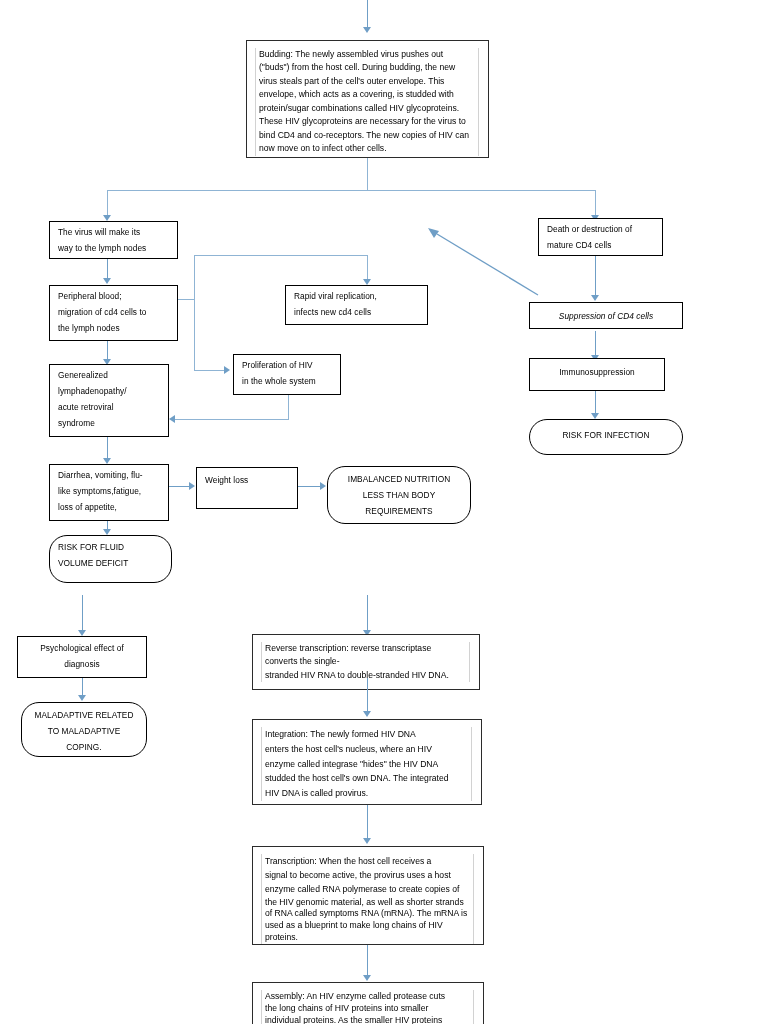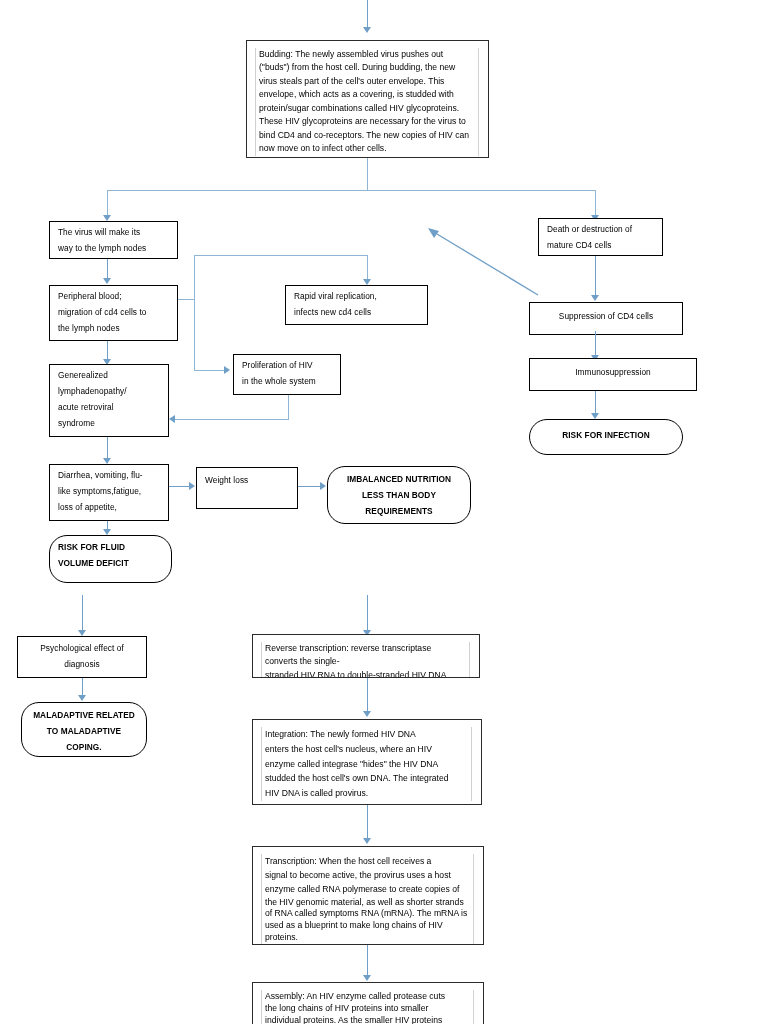--- a/index.html
+++ b/index.html
@@ -35,21 +35,21 @@
     line-height: 1.57;
     letter-spacing: 0;
     padding: 7px 9px 5px 8px;
   }
   .box.narrative .inner {
     border-left: 1px solid #d2d2d2;
     border-right: 1px solid #d2d2d2;
     padding: 0 4px 0 3px;
   }
   .box.center  { text-align: center; }
-  .box.bold    { font-weight: bold; border-radius: 18px; }
+  .box.bold    { font-weight: normal; border-radius: 18px; }
   .box.vcenter {
     display: flex;
     align-items: flex-start;
     justify-content: center;
   }
 
   
   .ln {
     position: absolute;
     background: #6f9ec6;
@@ -171,28 +171,28 @@
   </svg>
 
   <div class="box" style="left:538px; top:218px; width:125px; height:38px; padding-top:3px;">
     <div>Death or destruction of</div>
     <div>mature CD4 cells</div>
   </div>
 
   <div class="ln v" style="left:595px; top:256px; height:42px;"></div>
   <div class="arrow down" style="left:591px; top:295px;"></div>
 
-  <div class="box center vcenter" style="left:529px; top:302px; width:154px; height:33px; padding-top:6px;">
+  <div class="box center vcenter" style="left:529px; top:302px; width:154px; height:27px; padding-top:6px;font-style:italic;">
     <div>Suppression of CD4 cells</div>
   </div>
 
   <div class="ln v" style="left:595px; top:331px; height:27px;"></div>
   <div class="arrow down" style="left:591px; top:355px;"></div>
 
-  <div class="box center vcenter" style="left:529px; top:358px; width:168px; height:33px; ">
+  <div class="box center vcenter" style="left:529px; top:358px; width:136px; height:33px; ">
     <div>Immunosuppression</div>
   </div>
 
   <div class="ln v" style="left:595px; top:391px; height:25px;"></div>
   <div class="arrow down" style="left:591px; top:413px;"></div>
 
   <div class="box center bold vcenter" style="left:529px; top:419px; width:154px; height:36px; padding-top:8px;">
     <div>RISK FOR INFECTION</div>
   </div>
 
@@ -222,21 +222,21 @@
 
   <div class="box center bold" style="left:21px; top:702px; width:126px; height:55px; padding-top:5px;">
     <div>MALADAPTIVE RELATED</div>
     <div>TO MALADAPTIVE</div>
     <div>COPING.</div>
   </div>
 
   <div class="ln v" style="left:367px; top:595px; height:38px;"></div>
   <div class="arrow down" style="left:363px; top:630px;"></div>
 
-  <div class="box narrative" style="left:252px; top:634px; width:228px; height:44px;">
+  <div class="box narrative" style="left:252px; top:634px; width:228px; height:56px;">
     <div class="inner">
       <div>Reverse transcription:  reverse transcriptase converts the single-</div>
       <div>stranded HIV RNA to double-stranded HIV DNA.</div>
     </div>
   </div>
 
   <div class="ln v" style="left:367px; top:678px; height:35px;"></div>
   <div class="arrow down" style="left:363px; top:711px;"></div>
 
   <div class="box narrative" style="left:252px; top:719px; width:230px; height:86px; line-height:1.72;padding-left:8px;">

